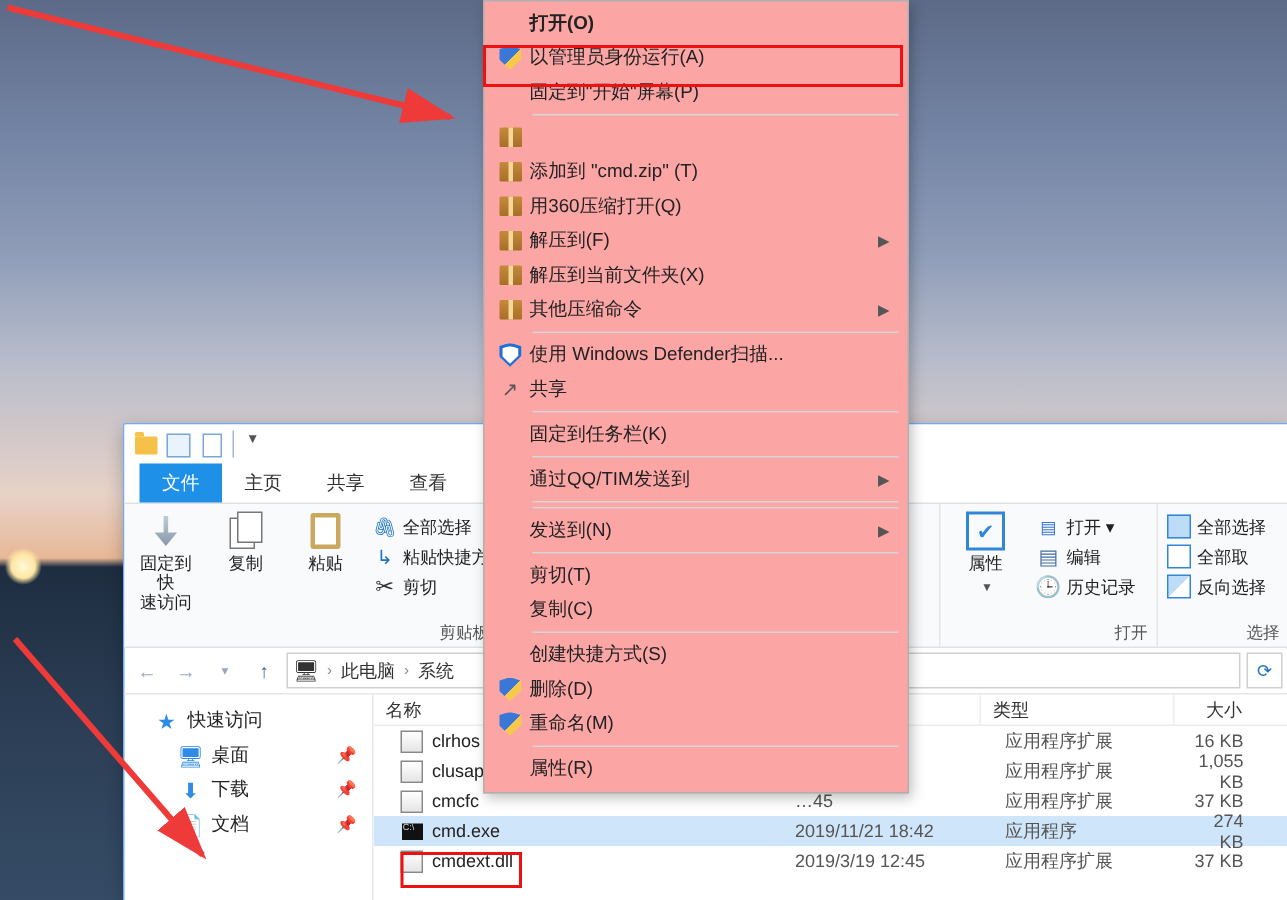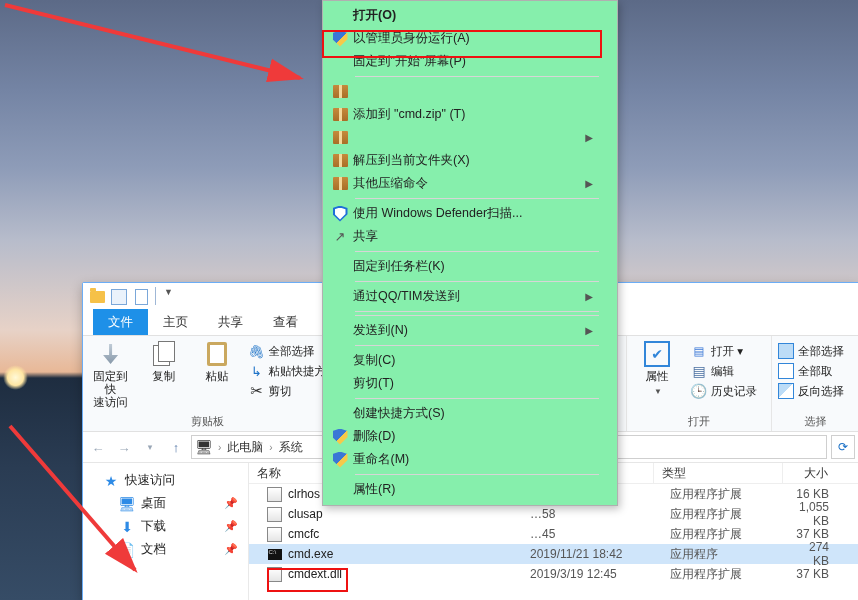--- a/index.html
+++ b/index.html
@@ -21,21 +21,21 @@
   .qat-doc { width:11px; height:14px; border:1px solid #7aa7d9; background:#fff; }
   .qat-sep { width:1px; height:18px; background:#9fb7d6; margin:0 2px; }
   .qat-chev { font-size:9px; color:#555; padding:0 4px; }
 
   .tabstrip { height:24px; display:flex; align-items:flex-end; padding-left:10px; background:#fff; }
   .tab { padding:4px 14px 3px; font-size:12.5px; color:#333; border:1px solid transparent;text-align:center; }
   .tab.active { background:#1e90e8; color:#fff; }
 
   .ribbon { height:95px; border-top:1px solid #e1e1e1; border-bottom:1px solid #e1e1e1; background:#f8fafc; display:flex; }
   .grp { border-right:1px solid #e6e6e6; padding:4px 6px 2px; display:flex; flex-direction:column; justify-content:space-between; }
-  .grp-label { font-size:11px; text-align:center; color:#555; padding-top:2px; }
+  .grp-label { font-size:11px; text-align:right; color:#555; padding-top:2px; }
   .rcol { display:flex; flex-direction:column; gap:2px; }
   .rrow { display:flex; gap:10px; align-items:flex-start; }
   .rbtn-large { display:flex; flex-direction:column; align-items:center; width:48px; gap:2px; font-size:11.5px; line-height:13px; text-align:center; }
   .rbtn-small { display:flex; align-items:center; gap:4px; font-size:11.5px; height:18px; white-space:nowrap; }
   .ricon { width:28px; height:28px; display:flex; align-items:center; justify-content:center; }
   .ricon-sm { width:16px; height:16px; display:flex; align-items:center; justify-content:center; }
   .pin-ic { width:15px; height:20px; background:linear-gradient(#bfcbd6,#8899aa); clip-path:polygon(40% 0,60% 0,60% 55%,100% 55%,50% 100%,0 55%,40% 55%); }
   .copy-ic { width:22px; height:26px; position:relative; }
   .copy-ic:before,.copy-ic:after{content:"";position:absolute;width:15px;height:19px;border:1px solid #777;background:#fff;}
   .copy-ic:before{left:0;top:4px;} .copy-ic:after{left:5px;top:0;}
@@ -74,21 +74,21 @@
   .fcell{display:flex;align-items:center;}
   .fcell.c-name{gap:6px;padding-left:18px;}
   .fcell.c-date,.fcell.c-type{color:#555;padding-left:8px;}
   .fcell.c-size{color:#555;}
   .fico{width:15px;height:15px;display:flex;align-items:center;justify-content:center;font-size:12px;}
   .dll-ic{width:13px;height:13px;border:1px solid #888;background:linear-gradient(#fff,#e5e5e5);}
   .exe-ic{width:14px;height:11px;background:#111;position:relative;}
   .exe-ic:after{content:"C:\\";position:absolute;color:#ddd;font-size:6px;left:1px;top:0;}
 
   
-  .ctx { position:absolute; left:322px; top:0; width:276px; background:#86efac; border:1px solid #b0b0b0; box-shadow:2px 3px 8px rgba(0,0,0,.25); padding:3px 16px 4px 2px; }
+  .ctx { position:absolute; left:322px; top:0; width:276px; background:#fca5a5; border:1px solid #b0b0b0; box-shadow:2px 3px 8px rgba(0,0,0,.25); padding:3px 4px 4px 2px; }
   .ctx-row{display:flex;align-items:center;height:23px;padding-left:2px;position:relative;}
   .ctx-gutter{width:26px;display:flex;align-items:center;justify-content:center;}
   .ctx-label{flex:1;font-size:12.5px;color:#222;display:flex;align-items:baseline;}
   .ctx-sub{position:absolute;right:8px;font-size:10px;color:#555;}
   .ctx-sep{height:1px;background:#d6d6d6;margin:3px 2px 3px 30px;}
   .shield-ic{width:15px;height:16px;background:linear-gradient(135deg,#3a77d6 0 50%,#f6c94a 50% 100%);clip-path:polygon(50% 0,100% 15%,100% 55%,50% 100%,0 55%,0 15%);}
   .arch-ic{width:15px;height:13px;background:linear-gradient(#c58a3c,#a86e27);border-radius:1px;position:relative;}
   .arch-ic:after{content:"";position:absolute;left:6px;top:0;width:3px;height:100%;background:#f4d89a;}
   .defender-ic{width:15px;height:16px;background:#1e6fd9;clip-path:polygon(50% 0,100% 15%,100% 55%,50% 100%,0 55%,0 15%);position:relative;}
   .defender-ic:after{content:"";position:absolute;inset:2px;background:#fff;clip-path:inherit;}
@@ -375,20 +375,27 @@
   <div class="ctx-row">
       <div class="ctx-gutter">
         <div class="arch-ic"></div>
       </div>
       <div class="ctx-label">添加到 "cmd.zip" (T)</div>
     </div>
   <div class="ctx-row">
       <div class="ctx-gutter">
         <div class="arch-ic"></div>
       </div>
+      <div class="ctx-label">用360压缩打开(Q)</div>
+    </div>
+  <div class="ctx-row">
+      <div class="ctx-gutter">
+        <div class="arch-ic"></div>
+      </div>
+      <div class="ctx-label">解压到(F)</div>
       <div class="ctx-sub">▶</div>
     </div>
   <div class="ctx-row">
       <div class="ctx-gutter">
         <div class="arch-ic"></div>
       </div>
       <div class="ctx-label">解压到当前文件夹(X)</div>
     </div>
   <div class="ctx-row">
       <div class="ctx-gutter">
@@ -424,25 +431,25 @@
   <div class="ctx-sep"></div>
   <div class="ctx-sep"></div>
   <div class="ctx-row">
       <div class="ctx-gutter"></div>
       <div class="ctx-label">发送到(N)</div>
       <div class="ctx-sub">▶</div>
     </div>
   <div class="ctx-sep"></div>
   <div class="ctx-row">
       <div class="ctx-gutter"></div>
+      <div class="ctx-label">剪切(T)</div>
+    </div>
+  <div class="ctx-row">
+      <div class="ctx-gutter"></div>
       <div class="ctx-label">复制(C)</div>
-    </div>
-  <div class="ctx-row">
-      <div class="ctx-gutter"></div>
-      <div class="ctx-label">剪切(T)</div>
     </div>
   <div class="ctx-sep"></div>
   <div class="ctx-row">
       <div class="ctx-gutter"></div>
       <div class="ctx-label">创建快捷方式(S)</div>
     </div>
   <div class="ctx-row">
       <div class="ctx-gutter">
         <div class="shield-ic"></div>
       </div>

